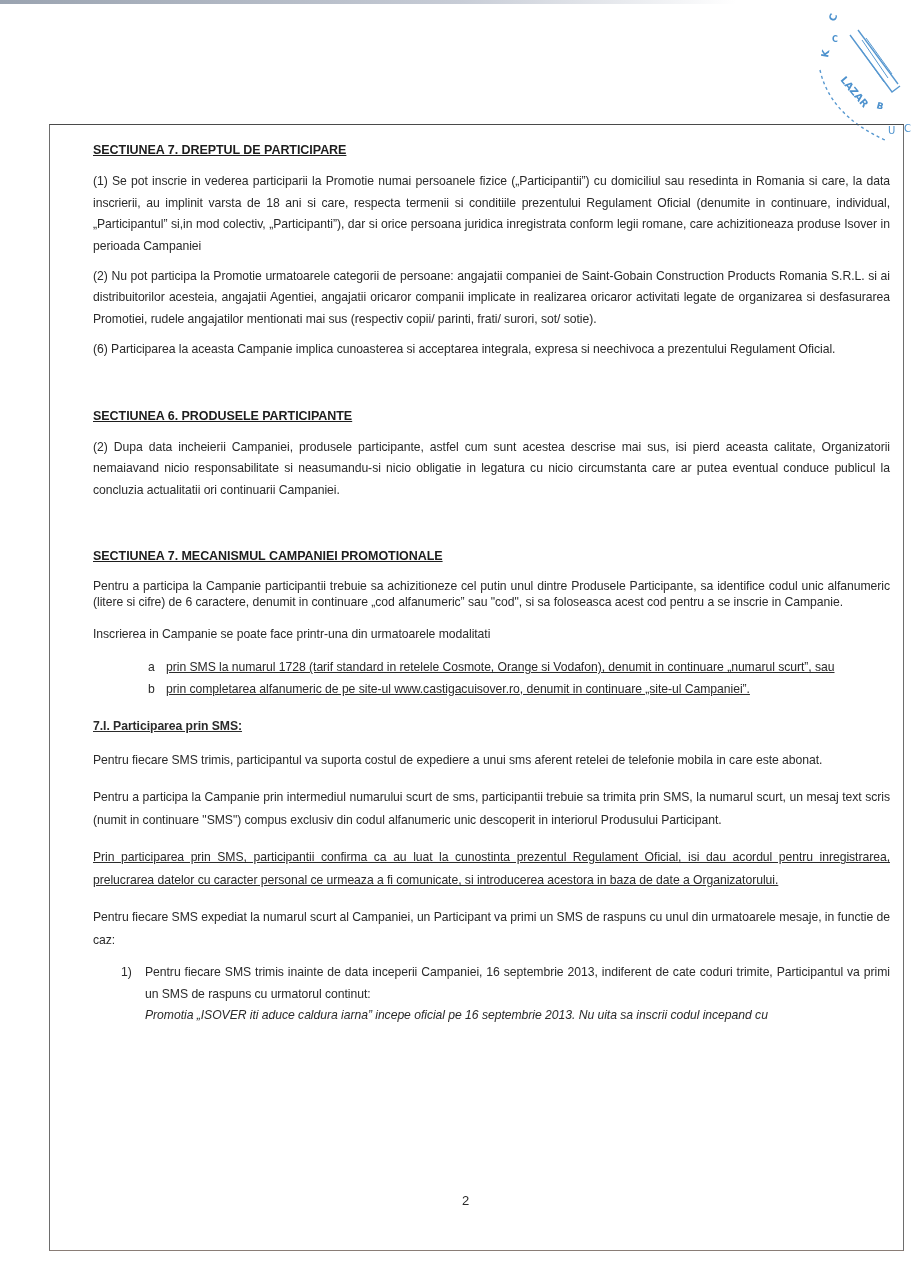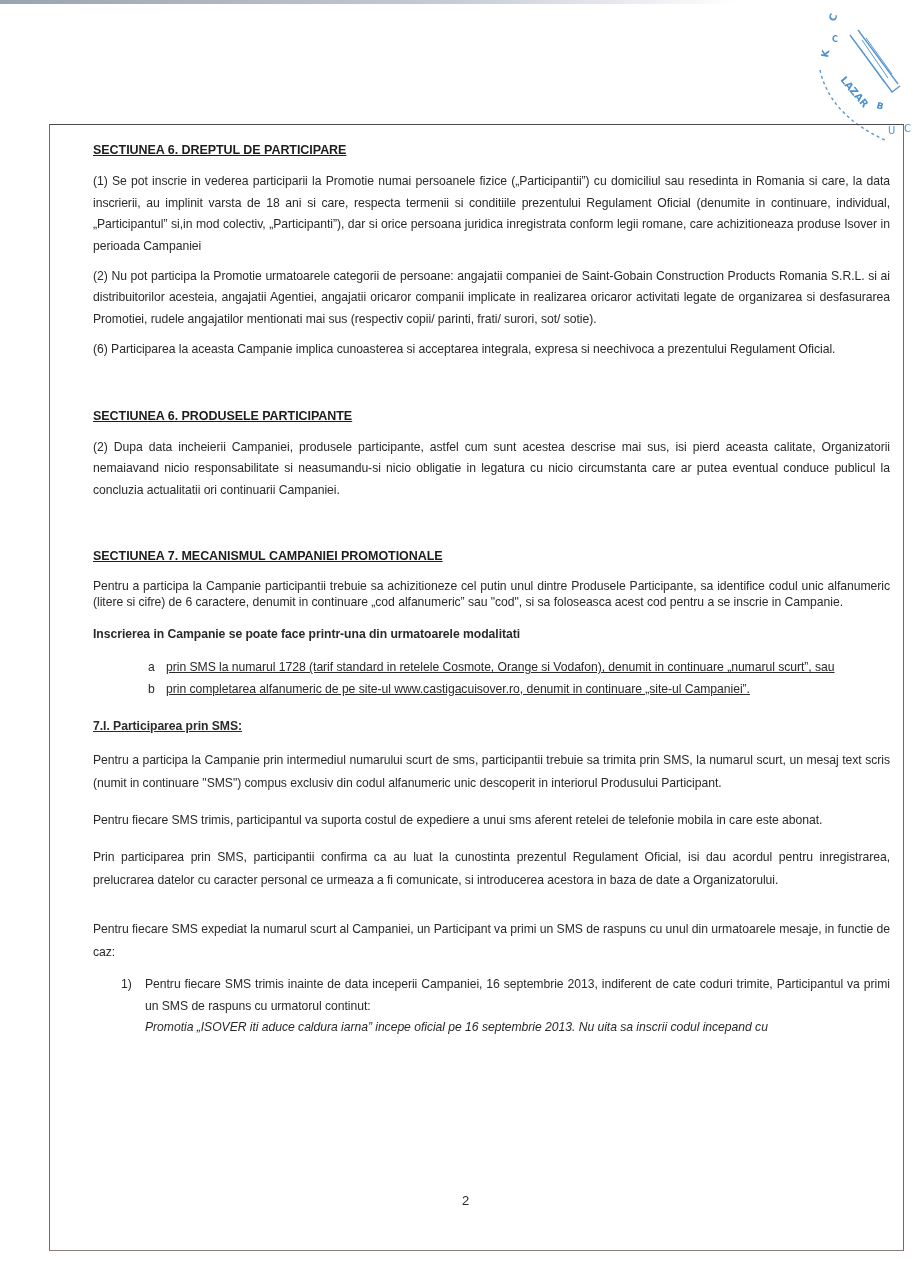--- a/index.html
+++ b/index.html
@@ -74,50 +74,50 @@
     <text x="76" y="108" transform="rotate(15 76 108)" font-size="9">B</text>
     <text x="88" y="134" font-size="10" font-weight="normal">U</text>
     <text x="104" y="132" font-size="10" font-weight="normal">C</text>
   </g>
 </svg>
 
 <div class="frame"></div>
 
 <div class="content">
 
-  <div class="heading">SECTIUNEA 6. DREPTUL DE PARTICIPARE</div>
+  <div class="heading">SECTIUNEA 7. DREPTUL DE PARTICIPARE</div>
   <p>(1) Se pot inscrie in vederea participarii la Promotie numai persoanele fizice („Participantii”) cu domiciliul sau resedinta in Romania si care, la data inscrierii, au implinit varsta de 18 ani si care, respecta termenii si conditiile prezentului Regulament Oficial (denumite in continuare, individual,„Participantul” si,in mod colectiv, „Participanti”), dar si orice persoana juridica inregistrata conform legii romane, care achizitioneaza produse Isover in perioada Campaniei</p>
   <p>(2) Nu pot participa la Promotie urmatoarele categorii de persoane: angajatii companiei de Saint-Gobain Construction Products Romania S.R.L. si ai distribuitorilor acesteia, angajatii Agentiei, angajatii oricaror companii implicate in realizarea oricaror activitati legate de organizarea si desfasurarea Promotiei, rudele angajatilor mentionati mai sus (respectiv copii/ parinti, frati/ surori, sot/ sotie).</p>
   <p>(6) Participarea la aceasta Campanie implica cunoasterea si acceptarea integrala, expresa si neechivoca a prezentului Regulament Oficial.</p>
 
   <div class="sec-gap"></div>
 
   <div class="heading">SECTIUNEA 6. PRODUSELE PARTICIPANTE</div>
   <p>(2) Dupa data incheierii Campaniei, produsele participante, astfel cum sunt acestea descrise mai sus, isi pierd aceasta calitate, Organizatorii nemaiavand nicio responsabilitate si neasumandu-si nicio obligatie in legatura cu nicio circumstanta care ar putea eventual conduce publicul la concluzia actualitatii ori continuarii Campaniei.</p>
 
   <div class="sec-gap"></div>
 
   <div class="heading">SECTIUNEA 7. MECANISMUL CAMPANIEI PROMOTIONALE</div>
   <p style="line-height:16px;">Pentru a participa la Campanie participantii trebuie sa achizitioneze cel putin unul dintre Produsele Participante, sa identifice codul unic alfanumeric (litere si cifre) de 6 caractere, denumit in continuare „cod alfanumeric” sau "cod", si sa foloseasca acest cod pentru a se inscrie in Campanie.</p>
-  <p style="margin-top:14px; margin-bottom:12px;font-weight:bold;">Inscrierea in Campanie se poate face printr-una din urmatoarele modalitati</p>
+  <p style="margin-top:14px; margin-bottom:12px;">Inscrierea in Campanie se poate face printr-una din urmatoarele modalitati</p>
 
   <div class="list-item">
     <span class="mark">a</span>
     <span class="txt">prin SMS la numarul 1728 (tarif standard in retelele Cosmote, Orange si Vodafon), denumit in continuare „numarul scurt”, sau</span>
   </div>
   <div class="list-item">
     <span class="mark">b</span>
     <span class="txt"><span>prin completarea alfanumeric de pe site-ul </span><span class="link">www.castigacuisover.ro</span><span>, denumit in continuare „site-ul Campaniei”.</span></span>
   </div>
 
   <div class="subheading">7.I. Participarea prin SMS:</div>
 
+  <p style="line-height:23px; margin-bottom:14px;">Pentru fiecare SMS trimis, participantul va suporta costul de expediere a unui sms aferent retelei de telefonie mobila in care este abonat.</p>
   <p style="line-height:23px; margin-bottom:14px;">Pentru a participa la Campanie prin intermediul numarului scurt de sms, participantii trebuie sa trimita prin SMS, la numarul scurt, un mesaj text scris (numit in continuare "SMS") compus exclusiv din codul alfanumeric unic descoperit in interiorul Produsului Participant.</p>
-  <p style="line-height:23px; margin-bottom:14px;">Pentru fiecare SMS trimis, participantul va suporta costul de expediere a unui sms aferent retelei de telefonie mobila in care este abonat.</p>
-  <p style="line-height:23px; margin-bottom:26px;">Prin participarea prin SMS, participantii confirma ca au luat la cunostinta prezentul Regulament Oficial, isi dau acordul pentru inregistrarea, prelucrarea datelor cu caracter personal ce urmeaza a fi comunicate, si introducerea acestora in baza de date a Organizatorului.</p>
+  <p style="line-height:23px; margin-bottom:14px;text-decoration:underline;">Prin participarea prin SMS, participantii confirma ca au luat la cunostinta prezentul Regulament Oficial, isi dau acordul pentru inregistrarea, prelucrarea datelor cu caracter personal ce urmeaza a fi comunicate, si introducerea acestora in baza de date a Organizatorului.</p>
   <p style="line-height:23px;">Pentru fiecare SMS expediat la numarul scurt al Campaniei, un Participant va primi un SMS de raspuns cu unul din urmatoarele mesaje, in functie de caz:</p>
 
   <div class="numbered">
     <span class="mark">1)</span>
     <span class="txt">
       <span>Pentru fiecare SMS trimis inainte de data inceperii Campaniei, 16 septembrie 2013, indiferent de cate coduri trimite, Participantul va primi un SMS de raspuns cu urmatorul continut:</span><br>
       <span class="italic">Promotia „ISOVER iti aduce caldura iarna” incepe oficial pe 16 septembrie 2013. Nu uita sa inscrii codul incepand cu</span>
     </span>
   </div>
 </div>

